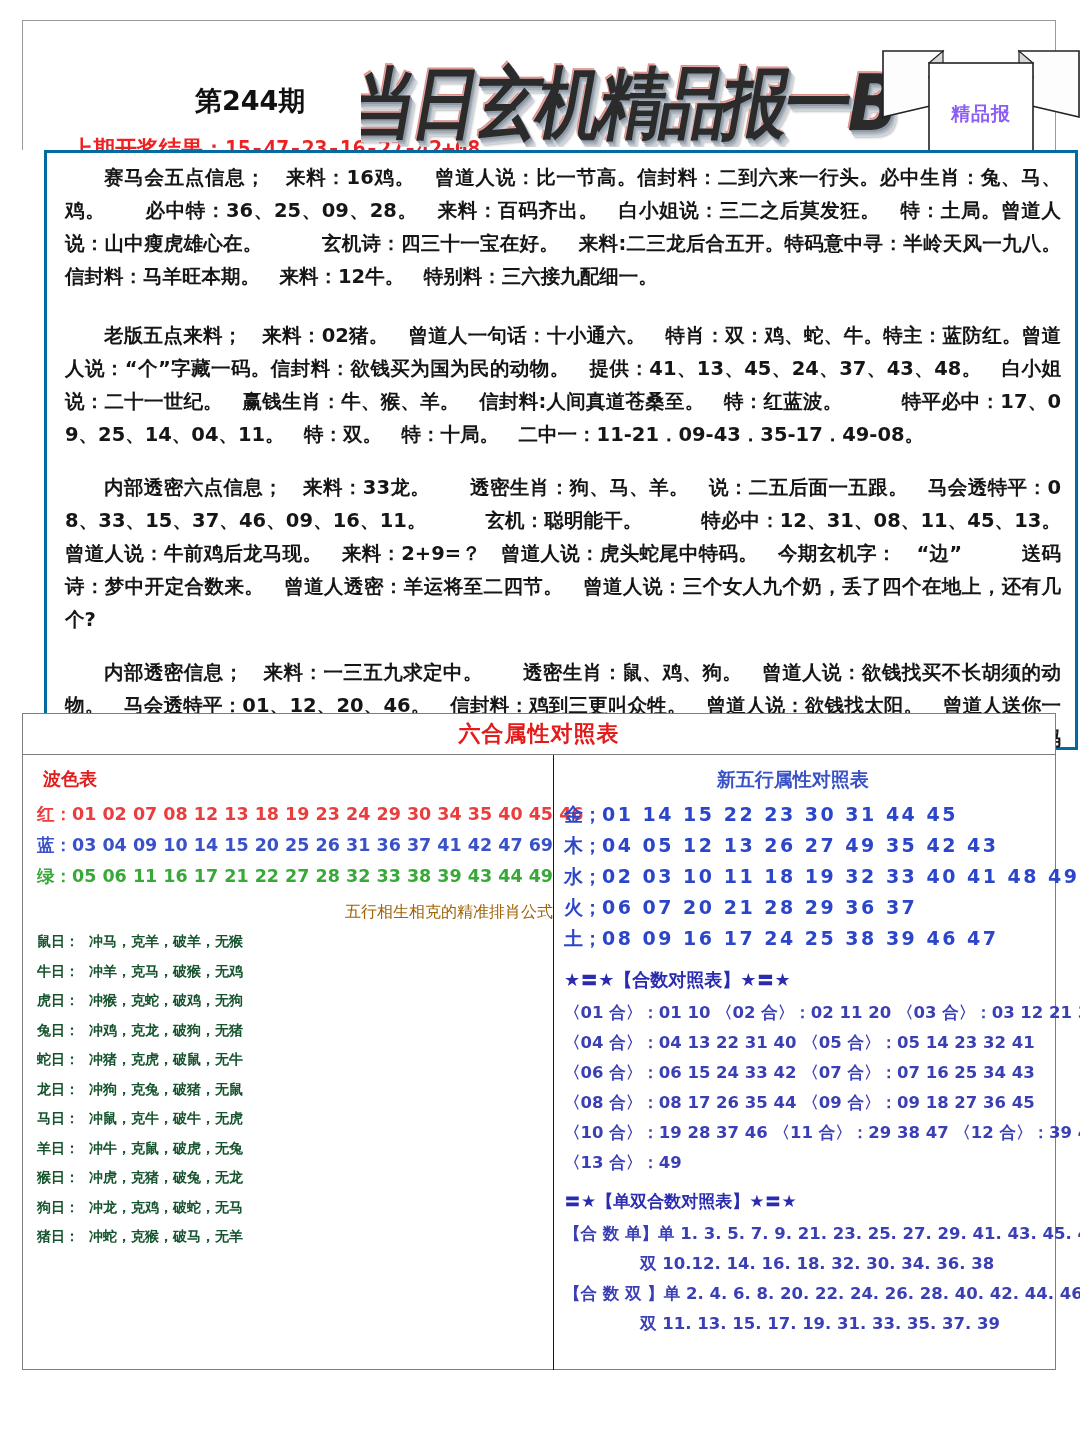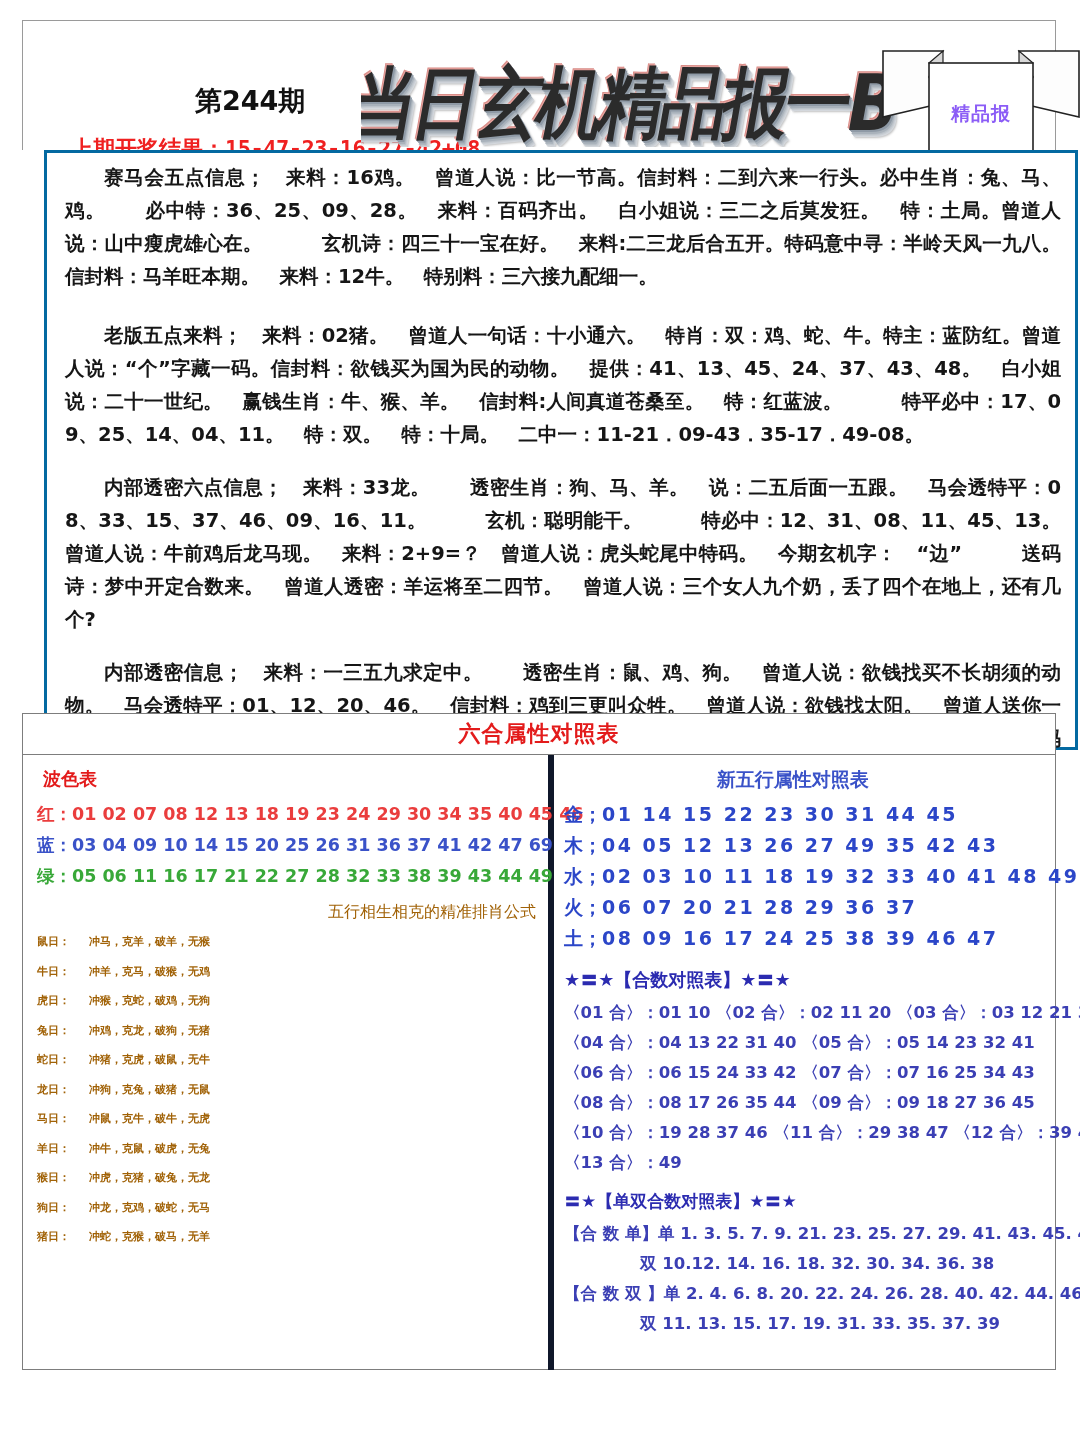--- a/index.html
+++ b/index.html
@@ -78,33 +78,33 @@
   .table-box{
     position:absolute;left:22px;top:713px;width:1034px;height:657px;
     border:1px solid #7d7d7d;box-sizing:border-box;background:#fff;
   }
   .tbl-title{
     height:40px;border-bottom:1px solid #7d7d7d;
     display:flex;align-items:center;justify-content:center;
     font-size:22px;font-weight:700;color:#e31b1b;letter-spacing:1px;
   }
   .tbl-body{display:flex;height:615px;}
-  .col-left{width:531px;border-right:6px solid #0f172a;box-sizing:border-box;padding:10px 12px 0 14px;}
+  .col-left{width:531px;border-right:1px solid #0f172a;box-sizing:border-box;padding:10px 0 0 14px;}
   .col-right{flex:1;box-sizing:border-box;padding:10px 0 0 10px;}
 
   .bose-title{font-size:18px;font-weight:700;color:#e31b1b;margin:2px 0 8px 6px;}
   .bose-row{font-size:17.5px;font-weight:700;line-height:31px;white-space:nowrap;}
   .bose-row .lbl{display:inline-block;min-width:34px;}
   .bose-red{color:#ea3d3d;}
   .bose-blue{color:#3a52c8;}
   .bose-green{color:#38a838;}
 
   .formula-title{font-size:16px;font-weight:400;color:#a16207;margin:10px 0 4px 0;text-align:right;}
   .zodiac-row{
-    font-size:11px;font-weight:700;color:#a16207;line-height:29.5px;white-space:nowrap;
+    font-size:14px;font-weight:700;color:#14532d;line-height:29.5px;white-space:nowrap;
   }
   .zodiac-row .zday{display:inline-block;min-width:52px;}
 
   .wx-title{font-size:19px;font-weight:700;color:#3a52c8;text-align:center;margin:2px 0 6px 0;padding-right:120px;}
   .wx-row{font-size:19px;font-weight:700;color:#2b46c8;line-height:31px;white-space:nowrap;}
   .wx-row .el{display:inline-block;min-width:34px;}
   .wx-row .nums{font-family:"DejaVu Sans","Liberation Sans",sans-serif;letter-spacing:2.5px;}
 
   .hs-head{font-size:18px;font-weight:700;color:#2b2bb0;margin:14px 0 6px 0;letter-spacing:0px;}
   .hs-row{font-size:16.5px;font-weight:700;color:#3b3fb4;line-height:30px;white-space:nowrap;}

